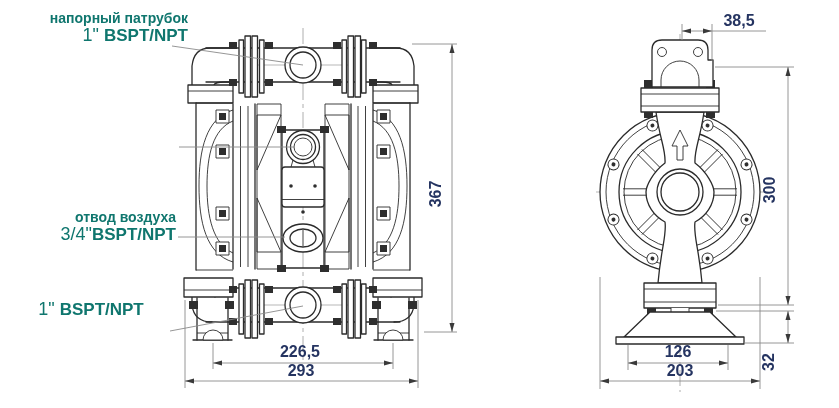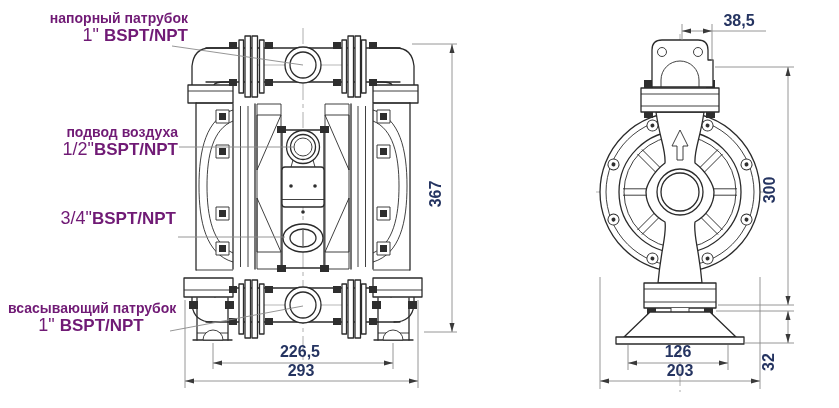--- a/index.html
+++ b/index.html
@@ -12,21 +12,21 @@
   .ln2 {stroke:#2b2b2b;stroke-width:0.9;fill:none;stroke-linejoin:round;}
   .wf  {fill:#ffffff;}
   .dk  {fill:#2e2e2e;stroke:none;}
   .dim {stroke:#8a8a8a;stroke-width:0.9;fill:none;}
   .cl  {stroke:#9a9a9a;stroke-width:0.8;fill:none;stroke-dasharray:16 4 4 4;}
   .thin{stroke:#9a9a9a;stroke-width:0.7;fill:none;}
   .ar  {fill:#3a3a3a;stroke:none;}
   .dimtxt{font:bold 16px "Liberation Sans",sans-serif;fill:#253461;}
 
   
-  .lbl{position:absolute;color:#701a75;text-align:right;line-height:16px;}
+  .lbl{position:absolute;color:#0f766e;text-align:right;line-height:16px;}
   .lbl .l1{font-size:14px;font-weight:bold;white-space:nowrap;}
   .lbl .l2{font-weight:bold;white-space:nowrap;margin-top:1px;}
   .lbl .sz{font-size:18px;font-weight:normal;}
   .lbl .th{font-size:17px;font-weight:bold;}
   .lbl.center2 .l2{text-align:center;}
 </style>
 </head>
 <body>
 
 <div class="stage">
@@ -374,27 +374,23 @@
       <text class="dimtxt" x="680" y="376" text-anchor="middle">203</text>
     </g>
   </g>
 </svg>
 
 <div class="lbl" style="left:48px;top:10px;width:140px;">
   <div class="l1">напорный патрубок</div>
   <div class="l2"><span class="sz">1" </span><span class="th">BSPT/NPT</span></div>
 </div>
 
-<div class="lbl" style="left:38px;top:124px;width:140px;">
-  <div class="l1">подвод воздуха</div>
-  <div class="l2"><span class="sz">1/2"</span><span class="th">BSPT/NPT</span></div>
-</div>
 
 <div class="lbl" style="left:36px;top:209px;width:140px;">
+  <div class="l1">отвод воздуха</div>
   <div class="l2"><span class="sz">3/4"</span><span class="th">BSPT/NPT</span></div>
 </div>
 
 <div class="lbl center2" style="left:8px;top:300px;width:166px;">
-  <div class="l1">всасывающий патрубок</div>
   <div class="l2"><span class="sz">1" </span><span class="th">BSPT/NPT</span></div>
 </div>
 
 </div>
 
 </body></html>

